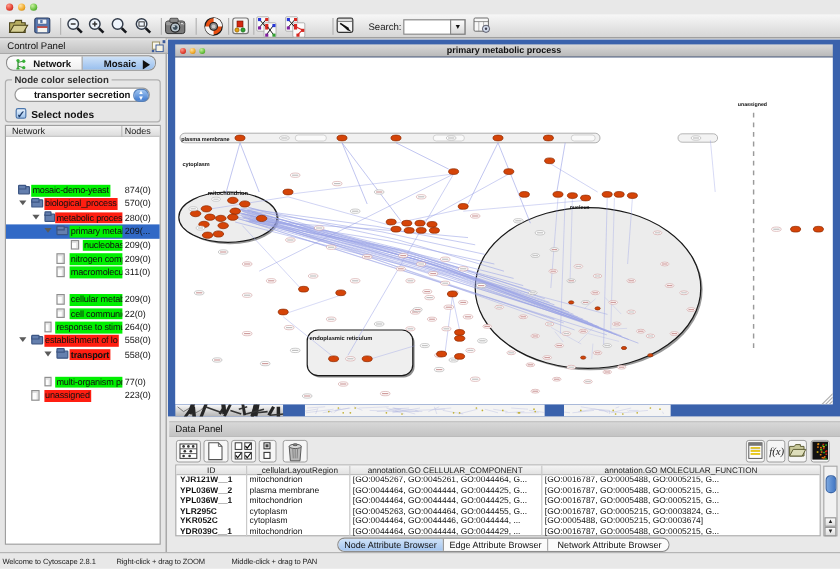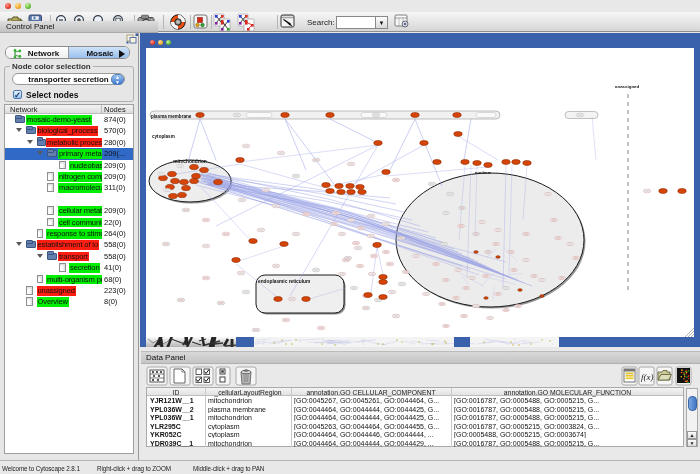--- a/index.html
+++ b/index.html
@@ -9,33 +9,33 @@
 #titlebar{left:0;top:0;width:700px;height:12px;background:linear-gradient(#cdcdcd,#a9a9a9);border-bottom:1px solid #6f6f6f;}
 #titlebar .t{width:100%;text-align:center;font-size:8px;color:#1c1c1c;line-height:11px;}
 .light{border-radius:50%;width:6px;height:6px;top:3px;}
 #toolbar{left:0;top:12px;width:700px;height:20px;background:linear-gradient(#f7f7f7,#d6d6d6);border-bottom:1px solid #8f8f8f;}
 .tsep{top:15px;width:1px;height:14px;background:#b5b5b5;}
 #searchlbl{top:18px;left:307px;font-size:8px;color:#222;}
 #searchbox{top:16px;left:336px;width:52px;height:13px;background:#fff;border:1px solid #888;}
 #searcharr{top:16px;left:375px;width:13px;height:13px;background:linear-gradient(#fdfdfd,#d8d8d8);border:1px solid #888;font-size:6px;text-align:center;line-height:12px;color:#111;}
 
 #cpanel{left:0;top:32px;width:139px;height:428px;background:#e6e6e6;border-right:1px solid #9a9a9a;}
-#cp-title{left:0;top:21px;width:158px;height:12px;background:linear-gradient(#ddd,#c2c2c2);border-bottom:1px solid #aaa;font-size:8px;color:#111;line-height:12px;padding-left:6px;}
+#cp-title{left:0;top:33px;width:158px;height:12px;background:linear-gradient(#ddd,#c2c2c2);border-bottom:1px solid #aaa;font-size:8px;color:#111;line-height:12px;padding-left:6px;}
 #cp-tabs{left:5px;top:46px;width:125px;height:13px;border:1px solid #8d8d8d;border-radius:6px;background:#fafafa;overflow:hidden;}
 .seg{position:absolute;top:0;height:13px;font-size:8px;font-weight:bold;color:#111;text-align:center;line-height:13px;}
 #groupbox{left:4px;top:66px;width:130px;height:36px;border:1px solid #b0b0b0;border-radius:3px;}
 #grouplbl{left:10px;top:62px;font-size:8px;font-weight:bold;color:#333;background:#e6e6e6;padding:0 2px;}
 #combo{left:12px;top:73px;width:113px;height:12px;background:#fff;border:1px solid #999;border-radius:6px;font-size:8px;font-weight:bold;color:#111;text-align:center;line-height:11px;}
 #combobtn{left:111px;top:73.5px;width:13px;height:11px;border-radius:5px;background:linear-gradient(#9fc4f0,#3e7ad1);border:1px solid #5580bb;color:#fff;font-size:5px;line-height:5px;text-align:center;}
 #chk{left:13px;top:90px;width:9px;height:9px;background:linear-gradient(#e8f2fc,#9cc2ec);border:1px solid #4a76ad;border-radius:2px;color:#1c3a68;font-size:8.5px;line-height:9px;font-weight:bold;text-align:center;}
 #chklbl{left:26px;top:90px;font-size:8.5px;font-weight:bold;color:#111;}
 #treepanel{left:4px;top:104px;width:130px;height:350px;background:#fff;border:1px solid #9f9f9f;}
 #treehdr{left:5px;top:105px;width:128px;height:9px;background:linear-gradient(#f2f2f2,#ddd);border-bottom:1px solid #bbb;}
 .hdrtxt{font-size:7.5px;color:#222;top:105px;}
-.trow{position:absolute;left:5px;width:128px;height:11.4px;font-size:7.6px;color:#111;}
+.trow{position:absolute;left:5px;width:128px;height:11.4px;font-size:7.6px;color:#111;margin-top:39px;}
 .trow .lbl{position:absolute;top:1px;height:9.5px;line-height:9.5px;padding:0 1px;white-space:nowrap;overflow:hidden;letter-spacing:-0.15px;}
 .trow .val{position:absolute;left:99px;top:1px;font-size:7.5px;line-height:9.5px;}
 .green{background:#00ef00;}
 .red{background:#ff1e11;}
 .arr{position:absolute;top:3px;width:0;height:0;border-left:3.5px solid transparent;border-right:3.5px solid transparent;border-top:4.5px solid #5a5a5a;}
 .fold{position:absolute;top:2px;width:9.5px;height:7px;background:#647fae;border:1px solid #3c5684;border-radius:1px;}
 .fold:before{content:"";position:absolute;left:-1px;top:-2.5px;width:4.5px;height:2px;background:#647fae;border:1px solid #3c5684;border-radius:1px 1px 0 0;}
 .page{position:absolute;top:1px;width:6.5px;height:8.5px;background:#fdfdfd;border:1px solid #8f8f8f;box-shadow:inset -1.5px 1.5px 0 #e2e2e2;}
 
 #iwin{left:140px;top:33px;width:560px;height:314px;background:#3a62ac;}
@@ -280,45 +280,38 @@
     </div>
   <div class="trow" style="top:239.4px;">
       <div class="arr" style="left:11.0px;"></div>
       <div class="fold" style="left:21.0px;"></div>
       <div class="lbl red" style="left:31.5px;max-width:66px;">establishment of lo</div>
       <div class="val" style="color:#111;">558(0)</div>
     </div>
   <div class="trow" style="top:250.8px;">
       <div class="arr" style="left:32.0px;"></div>
       <div class="fold" style="left:42.0px;"></div>
-      <div class="lbl red" style="left:53.0px;max-width:44px;">transport</div>
+      <div class="lbl red" style="left:53.0px;max-width:44px;font-weight:bold;">transport</div>
       <div class="val" style="color:#111;">558(0)</div>
-    </div>
-  <div class="trow" style="top:262.2px;">
-      <div class="page" style="left:54.0px;"></div>
-      <div class="lbl green" style="left:64.0px;max-width:33px;">secretion</div>
-      <div class="val" style="color:#111;">41(0)</div>
     </div>
   <div class="trow" style="top:273.6px;">
       <div class="page" style="left:31.5px;"></div>
       <div class="lbl green" style="left:41.0px;max-width:56px;">multi-organism pro</div>
-      <div class="val" style="color:#111;">68(0)</div>
+      <div class="val" style="color:#111;">77(0)</div>
     </div>
   <div class="trow" style="top:285.0px;">
       <div class="page" style="left:21.0px;"></div>
       <div class="lbl red" style="left:31.5px;max-width:66px;">unassigned</div>
       <div class="val" style="color:#111;">223(0)</div>
     </div>
-  <div class="trow" style="top:296.4px;">
-      <div class="page" style="left:21.0px;"></div>
-      <div class="lbl green" style="left:31.5px;max-width:66px;">Overview</div>
-      <div class="val" style="color:#111;">8(0)</div>
-    </div>
 
   <div id="iwin" class="abs"></div>
+  <div id="iwin-title" class="abs">
+      <div class="t">primary metabolic process</div>
+    </div>
   <div class="abs light" style="left:150px;top:40px;width:5px;height:5px;background:radial-gradient(circle at 35% 30%,#ff9a8a,#e03c2e 60%,#a01408);"></div>
   <div class="abs light" style="left:158px;top:40px;width:5px;height:5px;background:radial-gradient(circle at 35% 30%,#ffe2a0,#f0a828 60%,#b06c00);"></div>
   <div class="abs light" style="left:166px;top:40px;width:5px;height:5px;background:radial-gradient(circle at 35% 30%,#c8f0a0,#66c03c 60%,#2a7a10);"></div>
   <div id="canvas" class="abs">
       <svg width="548" height="289" viewBox="0 0 548 289">
         <ellipse cx="45.5" cy="134.5" rx="41" ry="21" fill="rgba(50,50,50,0.5)"></ellipse>
         <ellipse cx="44" cy="133" rx="41" ry="21" fill="#ededed" stroke="#1a1a1a" stroke-width="1"></ellipse>
         <ellipse cx="345.5" cy="193.5" rx="94" ry="67" fill="rgba(50,50,50,0.5)"></ellipse>
         <ellipse cx="344" cy="192" rx="94" ry="67" fill="#ececec" stroke="#1a1a1a" stroke-width="1"></ellipse>
         <rect x="111.5" y="228.5" width="88" height="38" rx="9" fill="rgba(50,50,50,0.55)"></rect>
@@ -925,18 +918,23 @@
       <div style="left:147px;width:157px;">[GO:0044464, GO:0044444, GO:0044429, ...</div>
       <div style="left:307px;width:228px;">[GO:0016787, GO:0005488, GO:0005215, G...</div>
     </div>
   <div class="abs vline" style="left:205px;top:388px;height:59px;"></div>
   <div class="abs vline" style="left:291px;top:388px;height:59px;"></div>
   <div class="abs vline" style="left:451px;top:388px;height:59px;"></div>
   <div id="dscroll" class="abs"></div>
   <div id="dthumb" class="abs"></div>
   <div class="abs sarr" style="top:431px;">▲</div>
   <div class="abs sarr" style="top:439px;">▼</div>
+  <div id="dtabs" class="abs">
+    <div class="dseg" style="left:0;width:88px;background:linear-gradient(#cfe2f8,#9cc0ee);border-right:1px solid #999;">Node Attribute Browser</div>
+    <div class="dseg" style="left:88px;width:87px;background:#fbfbfb;border-right:1px solid #999;">Edge Attribute Browser</div>
+    <div class="dseg" style="left:175px;width:102px;background:#fbfbfb;">Network Attribute Browser</div>
+  </div>
 
   <div id="statusbar" class="abs"></div>
   <div class="sbt" style="left:2px;">Welcome to Cytoscape 2.8.1</div>
   <div class="sbt" style="left:97px;">Right-click + drag to ZOOM</div>
   <div class="sbt" style="left:193px;">Middle-click + drag to PAN</div>
 </div>
 
 </body></html>

